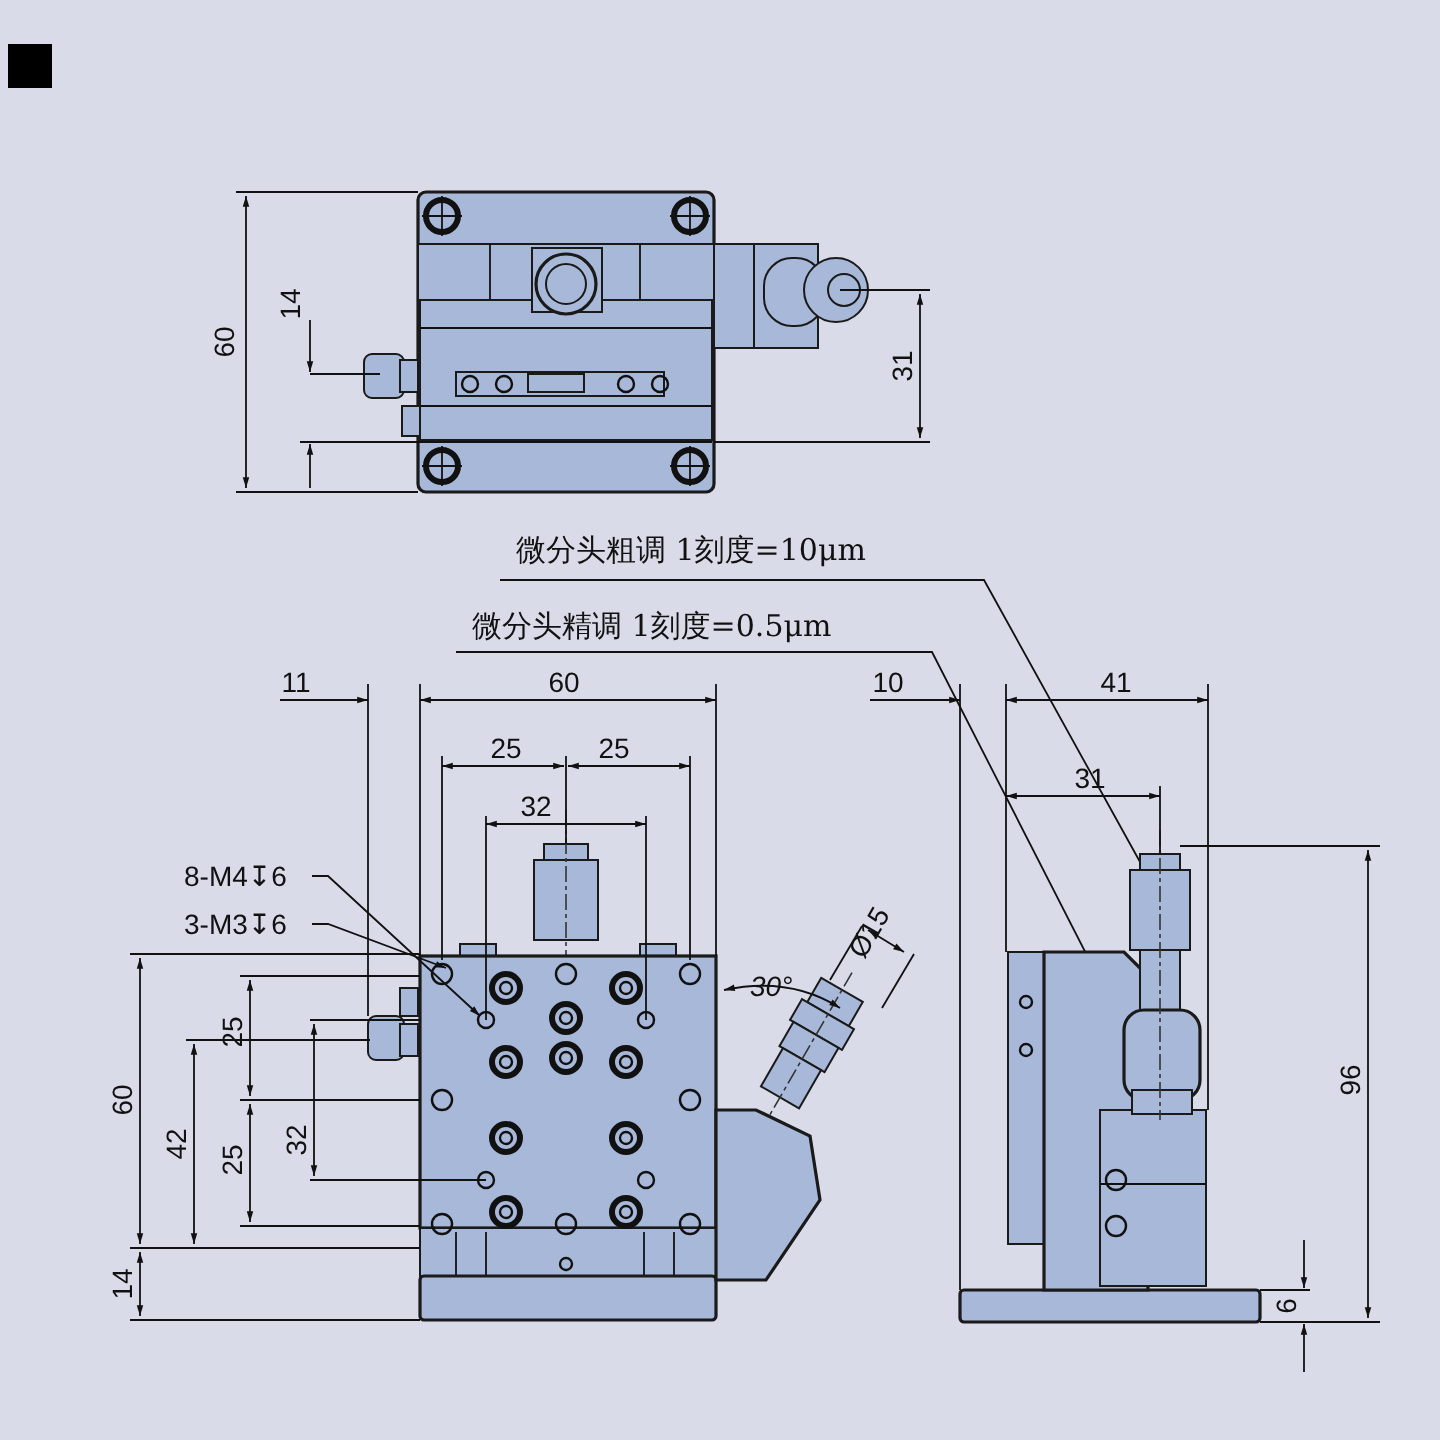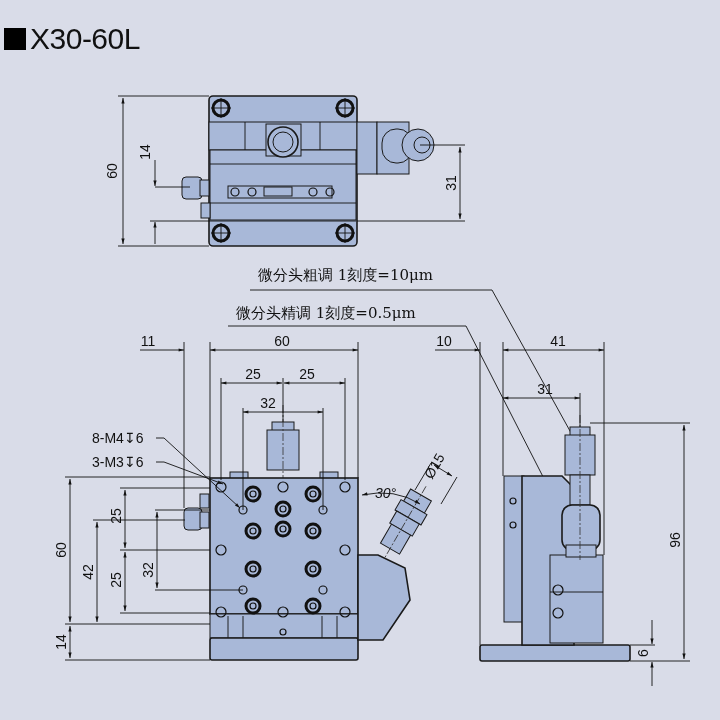--- a/index.html
+++ b/index.html
@@ -14,21 +14,20 @@
   .ann{font-family:"Liberation Sans",sans-serif;font-size:14px;fill:#111;}
   .cn{font-family:"DejaVu Serif",serif;font-size:15px;fill:#111;}
   .hole{fill:none;stroke:#111;stroke-width:1.2;}
   .holeb{fill:none;stroke:#111;stroke-width:3;}
 </style>
 </head>
 <body>
 
 <div id="title">
   <span class="sq"></span>
-  <span>X30-60L</span>
 </div>
 
 <svg width="720" height="720" viewBox="0 0 720 720">
   <defs>
     <marker id="ar" viewBox="0 0 10 10" refX="10" refY="5" markerWidth="9" markerHeight="6" orient="auto-start-reverse">
       <path d="M0,2 L10,5 L0,8 z" fill="#111"></path>
     </marker>
   </defs>
 
   <g>

